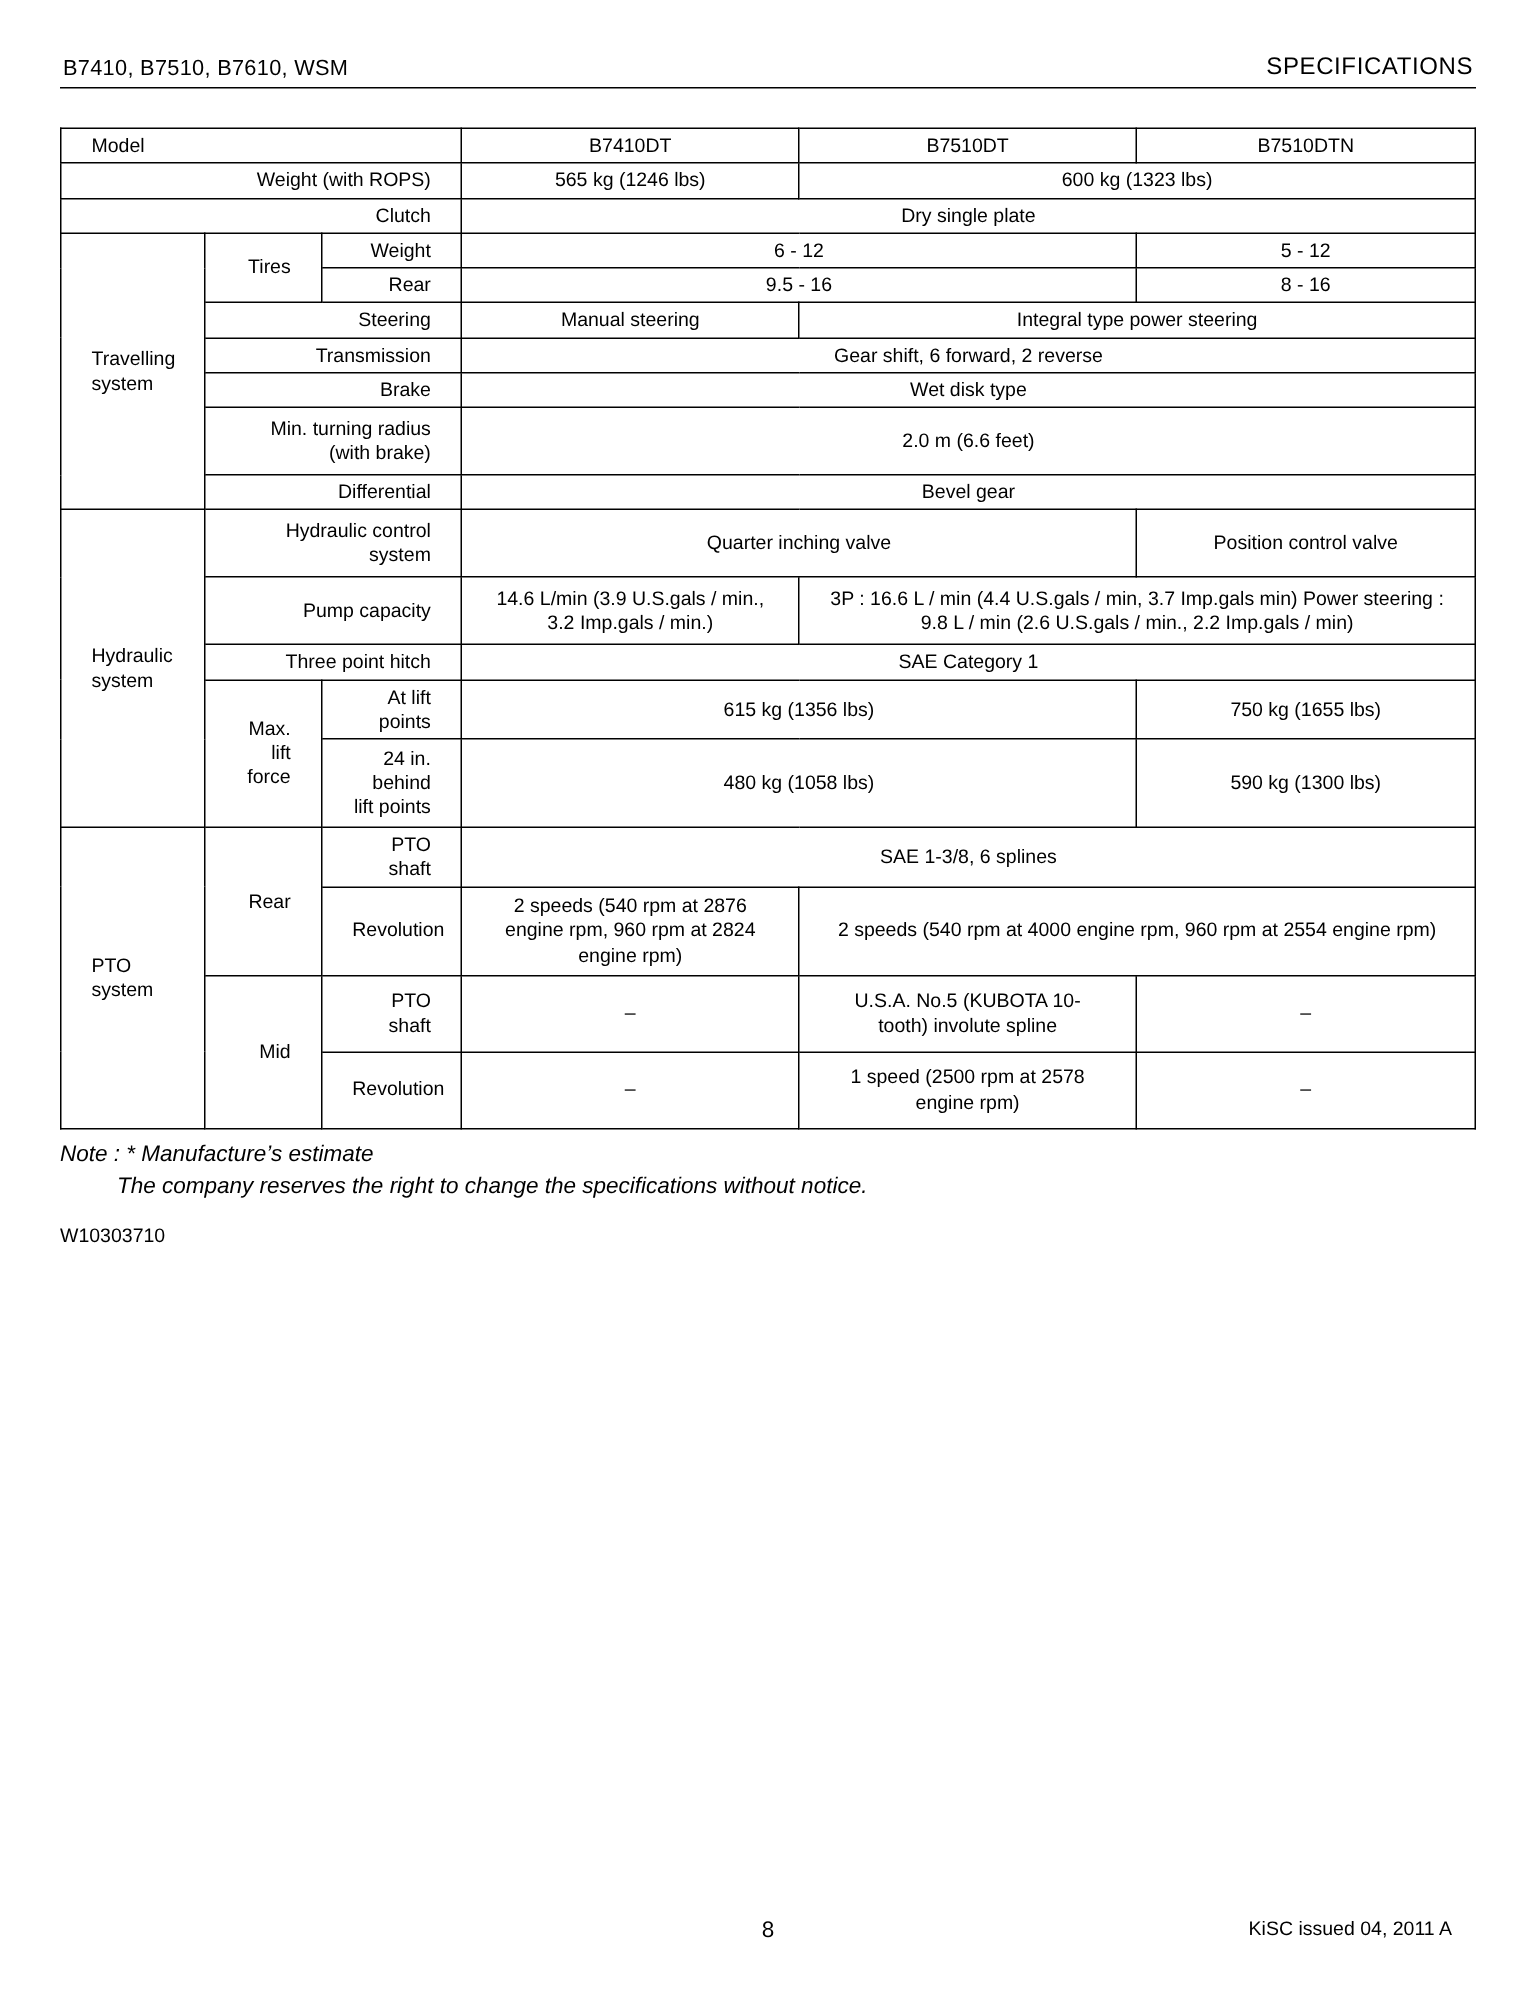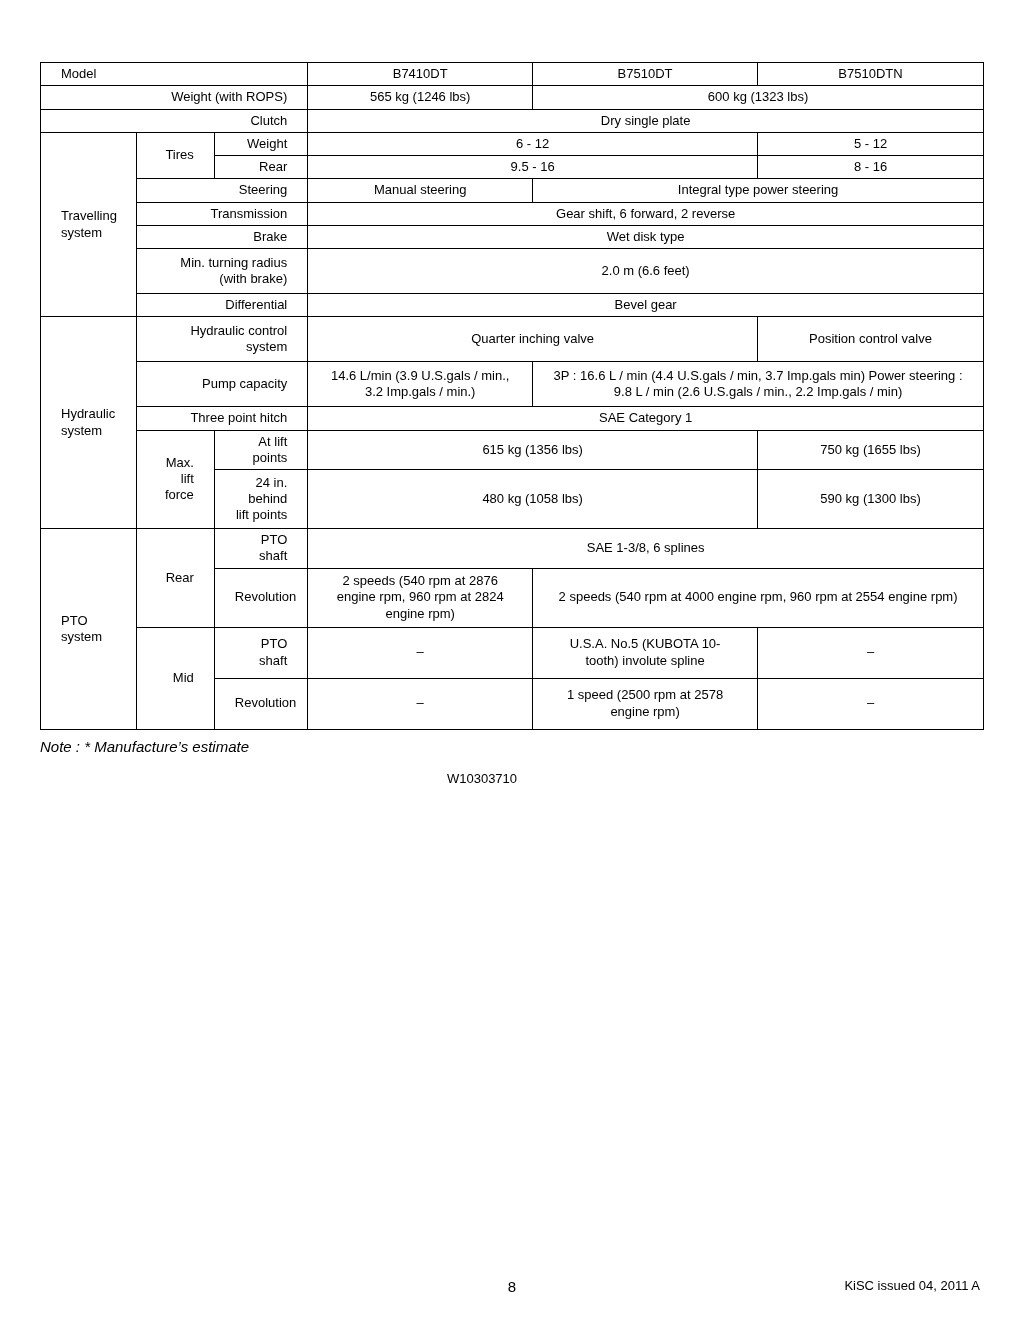--- a/index.html
+++ b/index.html
@@ -57,50 +57,54 @@
   
   
   .notes {
     margin-top: 6px;
     font-size: 15px;
     line-height: 1.45;
     font-style: italic;
   }
   .notes .ind { padding-left: 38px; }
   .code {
-    text-align: center;
+    text-align: left;
     font-size: 13px;
     margin-top: 14px;
     padding-right: 60px;
   }
   
   .footer {
     position: absolute;
     left: 0;
     right: 0;
     bottom: 28px;
     height: 20px;
   }
   .page-num {
     position: absolute;
     left: 0; right: 0;
     text-align: center;
     font-size: 15px;
   }
   .footer-right {
     position: absolute;
-    right: 44px;
+    right: 56px;
     font-size: 13px;
   }
 </style>
 </head>
 <body>
 
 <div class="page">
 
+  <div class="header">
+    <div class="header-left">B7410, B7510, B7610, WSM</div>
+    <div class="header-right">SPECIFICATIONS</div>
+  </div>
 
   <table class="spec">
     <colgroup>
       <col style="width:88px">
       <col style="width:72px">
       <col style="width:86px">
       <col style="width:207px">
       <col style="width:207px">
       <col style="width:208px">
     </colgroup>
@@ -215,20 +219,21 @@
         <td class="l">Revolution</td>
         <td class="c">–</td>
         <td class="c" style="height:44px">1 speed (2500 rpm at 2578 engine rpm)</td>
         <td class="c">–</td>
       </tr>
     </tbody>
   </table>
 
   <div class="notes">
     <div>Note : * Manufacture’s estimate</div>
+    <div class="ind">The company reserves the right to change the specifications without notice.</div>
   </div>
 
   <div class="code">W10303710</div>
 
   <div class="footer">
     <div class="page-num">8</div>
     <div class="footer-right">KiSC issued 04, 2011 A</div>
   </div>
 
 </div>

